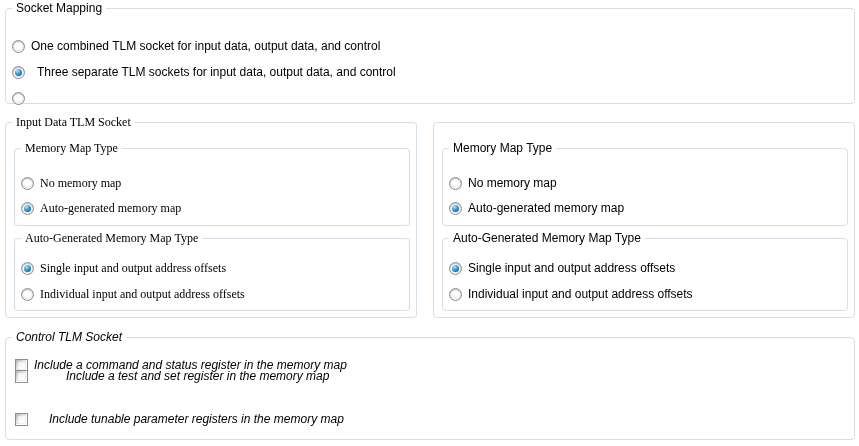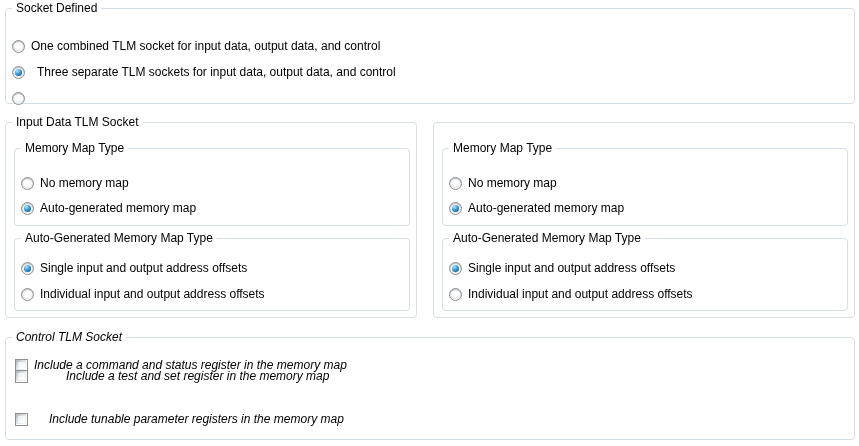--- a/index.html
+++ b/index.html
@@ -74,36 +74,36 @@
     left: 2px; top: 2px; right: 2px; bottom: 2px;
     background: linear-gradient(135deg, #e9ebed 0%, #fbfcfc 60%, #ffffff 100%);
   }
 </style>
 </head>
 <body>
 
 <div class="screen">
 
   <div class="groupbox" style="left:5px; top:8px; width:850px; height:96px;">
-    <span class="gb-title">Socket Defined</span>
+    <span class="gb-title">Socket Mapping</span>
 
     <div class="row" style="left:6px; top:29px;text-align:center;">
       <span class="radio"></span>
       <span class="lbl">One combined TLM socket for input data, output data, and control</span>
     </div>
     <div class="row" style="left:6px; top:55px;gap:12px;">
       <span class="radio checked"></span>
       <span class="lbl">Three separate TLM sockets for input data, output data, and control</span>
     </div>
     <div class="row" style="left:6px; top:81px;">
       <span class="radio"></span>
     </div>
   </div>
 
-  <div class="groupbox" style="left:5px; top:122px; width:412px; height:196px;">
+  <div class="groupbox" style="left:5px; top:122px; width:412px; height:196px;font-family:Liberation Serif, serif;">
     <span class="gb-title">Input Data TLM Socket</span>
 
     <div class="groupbox" style="left:8px; top:25px; width:396px; height:78px;">
       <span class="gb-title">Memory Map Type</span>
       <div class="row" style="left:6px; top:26px;">
         <span class="radio"></span>
         <span class="lbl">No memory map</span>
       </div>
       <div class="row" style="left:6px; top:51px;">
         <span class="radio checked"></span>

